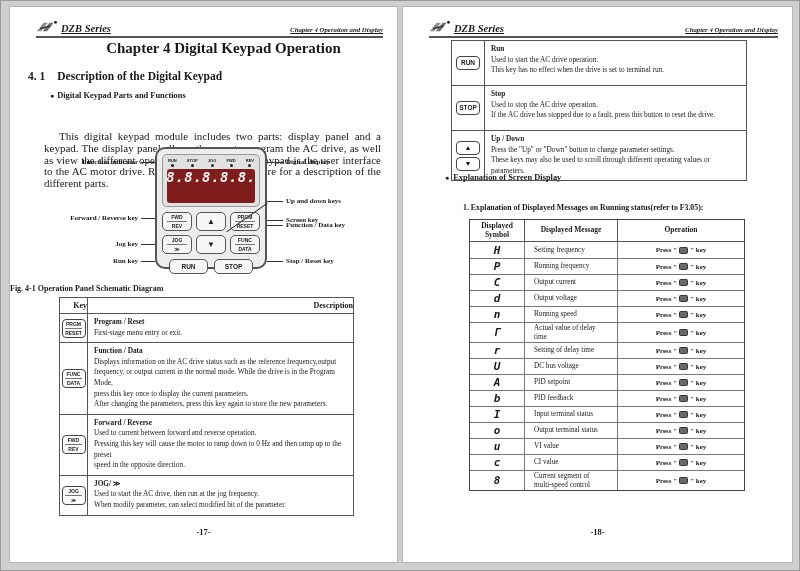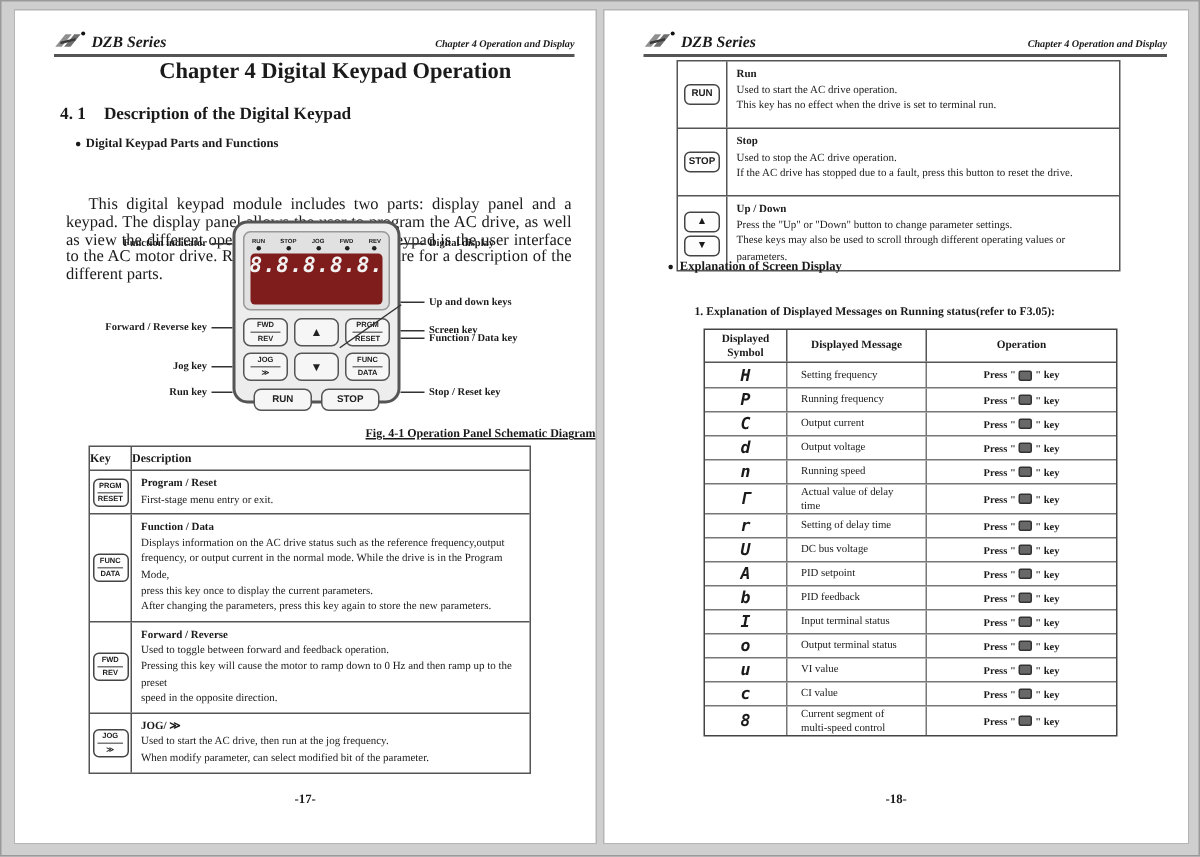--- a/index.html
+++ b/index.html
@@ -5,30 +5,30 @@
   * { box-sizing: border-box; margin: 0; padding: 0; }
   html,body { width:800px; height:571px; }
   body { background:#c9c9c9; font-family:"Liberation Serif", serif; color:#1a1a1a; }
   .scan { position:relative; width:800px; height:571px; background:#cfcfcf; border:1px solid #9a9a9a; overflow:hidden; }
   .page { position:absolute; top:5px; height:557px; background:#fff; border:1px solid #b5b5b5; }
   .page-left  { left:8px;   width:389px; }
   .page-right { left:401px; width:391px; }
 
   
   .pg-header { position:absolute; top:10px; left:26px; right:14px; height:21px;
-               border-bottom:2px solid #555; display:flex; justify-content:space-between; align-items:flex-end; padding-bottom:2px; }
+               border-bottom:2px solid #555; display:flex; justify-content:space-between; align-items:flex-end; padding-bottom:2px;text-decoration:underline; }
   .brand { display:flex; align-items:flex-end; gap:3px; }
   .brand-name { font:bold italic 10.5px "Liberation Serif", serif; }
   .chap { font:bold italic 6.8px "Liberation Serif", serif; padding-bottom:1px; }
 
   
   .doc-title { position:absolute; top:33px; left:0; right:0; text-align:center;
                font:bold 15px "Liberation Serif", serif;padding-left:40px; }
   .section-h { position:absolute; top:63px; left:18px; font:bold 11.5px "Liberation Serif", serif; }
-  .section-h .sec-num { margin-right:12px;margin-left:12px; }
+  .section-h .sec-num { margin-right:12px; }
   .bullet-h { position:absolute; top:84px; left:40px; font:bold 8.4px "Liberation Serif", serif; }
   .bullet-h .bull { font-size:7px; margin-right:3px; }
   .intro { position:absolute; top:94px; left:34px; right:16px; font-size:11px; line-height:11.8px;
            text-align:justify; text-indent:15px;margin-top:30px; }
 
   
   .figure { position:absolute; top:138px; left:0; right:0; height:138px; }
   .keypad { position:absolute; left:145px; top:2px; width:112px; height:122px;
             border:2px solid #555; border-radius:10px; background:#ededed; padding:5px; }
   .disp-panel { background:#e1e1e1; border:1px solid #999; border-radius:5px; height:53px; padding:3px 4px 2px; }
@@ -51,28 +51,28 @@
   .fig-left  { position:absolute; left:28px; width:117px; top:0; bottom:0; }
   .fig-right { position:absolute; left:257px; right:14px; top:0; bottom:0; }
   .fig-label { position:absolute; left:0; right:0; display:flex; align-items:center; font:bold 7px "Liberation Serif", serif;text-align:center; }
   .fig-left .fig-label { justify-content:flex-end; }
   .flabel-line { border-top:1px solid #333; height:0; }
   .fig-left  .flabel-line { width:14px; margin-left:3px; }
   .fig-right .flabel-line { width:16px; margin-right:3px; }
   .fll-0{top:13px} .fll-1{top:69px} .fll-2{top:95px} .fll-3{top:112px}
   .flr-0{top:13px} .flr-1{top:52px} .flr-2{top:71px} .flr-3{top:76px} .flr-4{top:112px}
   .diag { position:absolute; left:212px; top:72px; width:50px; border-top:1px solid #333; transform:rotate(-35deg); }
-  .fig-caption { position:absolute; top:277px; left:0; right:0; text-align:right; font:bold 8px "Liberation Serif", serif;text-decoration:underline; }
+  .fig-caption { position:absolute; top:277px; left:0; right:0; text-align:left; font:bold 8px "Liberation Serif", serif; }
 
   
   .ktable { position:absolute; border:1.3px solid #555; }
   .ktable-main { top:290px; left:49px; width:295px; }
   .ktable-cont { top:33px; left:48px; width:296px; }
   .ktable-head { display:grid; grid-template-columns:28px 1fr; border-bottom:1px solid #555; }
-  .ktable-head > div { font:bold 8px "Liberation Serif", serif; text-align:left; padding:3px 0; }
+  .ktable-head > div { font:bold 8px "Liberation Serif", serif; text-align:right; padding:3px 0; }
   .ktable-head > div:first-child { border-right:1px solid #555; }
   .krow { display:grid; border-bottom:1px solid #555; }
   .ktable-main .krow { grid-template-columns:28px 1fr; }
   .ktable-cont .krow { grid-template-columns:33px 1fr; min-height:45px; }
   .krow:last-child { border-bottom:none; }
   .kcell { border-right:1px solid #555; display:flex; flex-direction:column; align-items:center; justify-content:center; gap:2px; padding:2px 1px; }
   .tkey { border:1px solid #444; border-radius:4px; background:#fdfdfd; width:24px; padding:1px 0;
           display:flex; flex-direction:column; align-items:center; font:bold 5px "Liberation Sans", sans-serif; line-height:6px; }
   .tkey .first { border-bottom:1px solid #777; width:78%; text-align:center; padding-bottom:1px; margin-bottom:1px; }
   .tkey.single { font-size:6.5px; padding:3px 0; }
@@ -275,21 +275,21 @@
           </div>
           <div class="krow">
             <div class="kcell">
               <div class="tkey">
                 <div class="first">FWD</div>
                 <div>REV</div>
               </div>
             </div>
             <div class="dcell">
               <div class="dtitle">Forward / Reverse</div>
-              <div class="dline">Used to toggle between forward and feedback operation.</div>
+              <div class="dline">Used to current between forward and reverse operation.</div>
               <div class="dline">Pressing this key will cause the motor to ramp down to 0 Hz and then ramp up to the preset</div>
               <div class="dline">speed in the opposite direction.</div>
             </div>
           </div>
           <div class="krow">
             <div class="kcell">
               <div class="tkey">
                 <div class="first">JOG</div>
                 <div>≫</div>
               </div>

